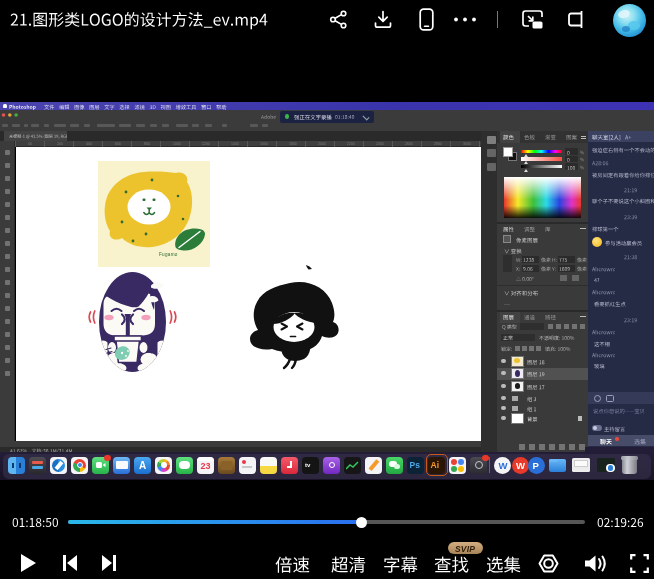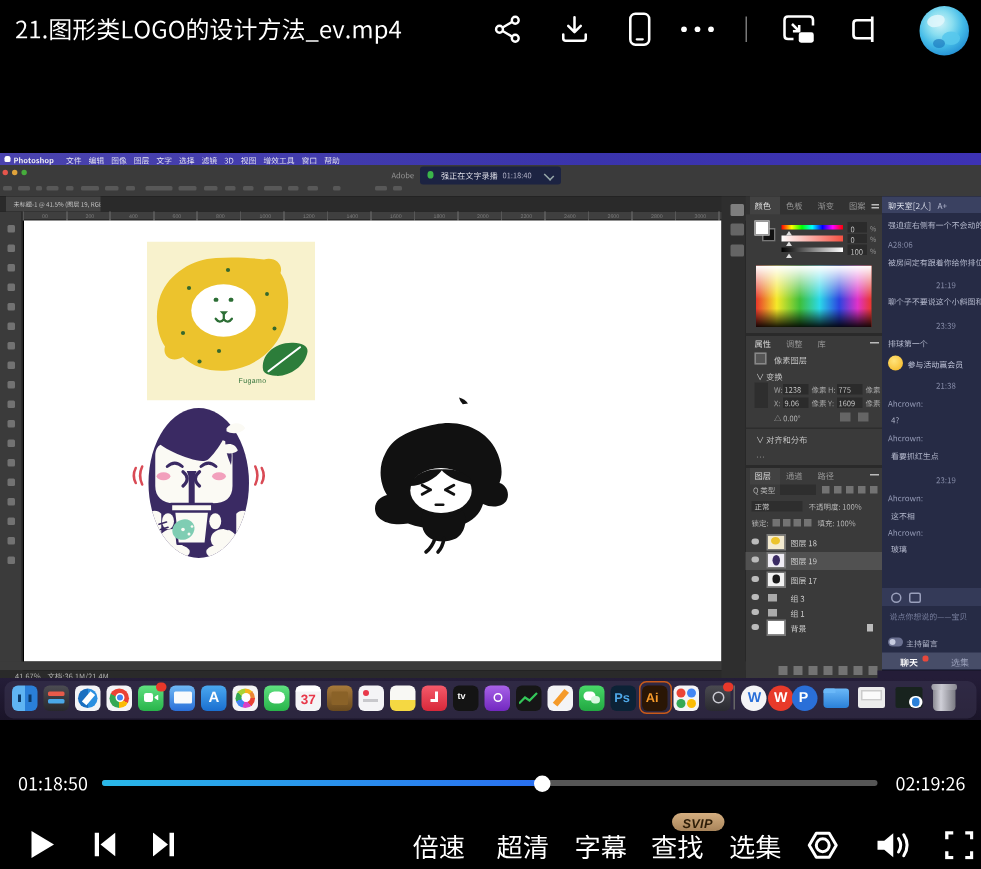--- a/index.html
+++ b/index.html
@@ -862,21 +862,21 @@
     </div>
     <div class="a" style="left:155px;top:456.5px;width:17px;height:17px;border-radius:4px;background:#f4f4f6;overflow:hidden">
       <div style="position:absolute;left:2px;top:2px;width:13px;height:13px;border-radius:50%;background:conic-gradient(#f5b51e 0 12%,#ea8535 12% 25%,#ea4335 25% 40%,#d842c8 40% 55%,#4285f4 55% 70%,#34a853 70% 85%,#a8d435 85%)"></div>
       <div style="position:absolute;left:5.5px;top:5.5px;width:6px;height:6px;border-radius:50%;background:#fff"></div>
     </div>
     <div class="a" style="left:176px;top:456.5px;width:17px;height:17px;border-radius:4px;background:linear-gradient(180deg,#5fe080,#28b44a);overflow:hidden">
       <div style="position:absolute;left:3px;top:4px;width:11px;height:8px;background:#fff;border-radius:4px"></div>
     </div>
     <div class="a" style="left:197px;top:456.5px;width:17px;height:17px;border-radius:4px;background:#f4f4f6;overflow:hidden">
       <div style="position:absolute;left:0;top:0;width:17px;height:4px;background:#fff"></div>
-      <div style="position:absolute;left:3.5px;top:4px;color:#e8384a;font-size:9px;font-weight:bold;font-family:Liberation Sans">37</div>
+      <div style="position:absolute;left:3.5px;top:4px;color:#e8384a;font-size:9px;font-weight:bold;font-family:Liberation Sans">23</div>
     </div>
     <div class="a" style="left:218px;top:456.5px;width:17px;height:17px;border-radius:4px;background:linear-gradient(180deg,#a87a3a,#6a4a1e);overflow:hidden">
       <div style="position:absolute;left:3px;top:4px;width:11px;height:9px;background:#8a6228;border-radius:1px"></div>
     </div>
     <div class="a" style="left:239px;top:456.5px;width:17px;height:17px;border-radius:4px;background:#f4f4f6;overflow:hidden">
       <div style="position:absolute;left:3px;top:3px;width:4px;height:4px;border-radius:50%;background:#e8384a"></div>
       <div style="position:absolute;left:3px;top:9px;width:10px;height:2px;background:#c8c8cc"></div>
     </div>
     <div class="a" style="left:260px;top:456.5px;width:17px;height:17px;border-radius:4px;background:linear-gradient(180deg,#f8f8f4 55%,#f5d842 55%);overflow:hidden"></div>
     <div class="a" style="left:281px;top:456.5px;width:17px;height:17px;border-radius:4px;background:linear-gradient(180deg,#f55a6a,#d8283a);overflow:hidden">

